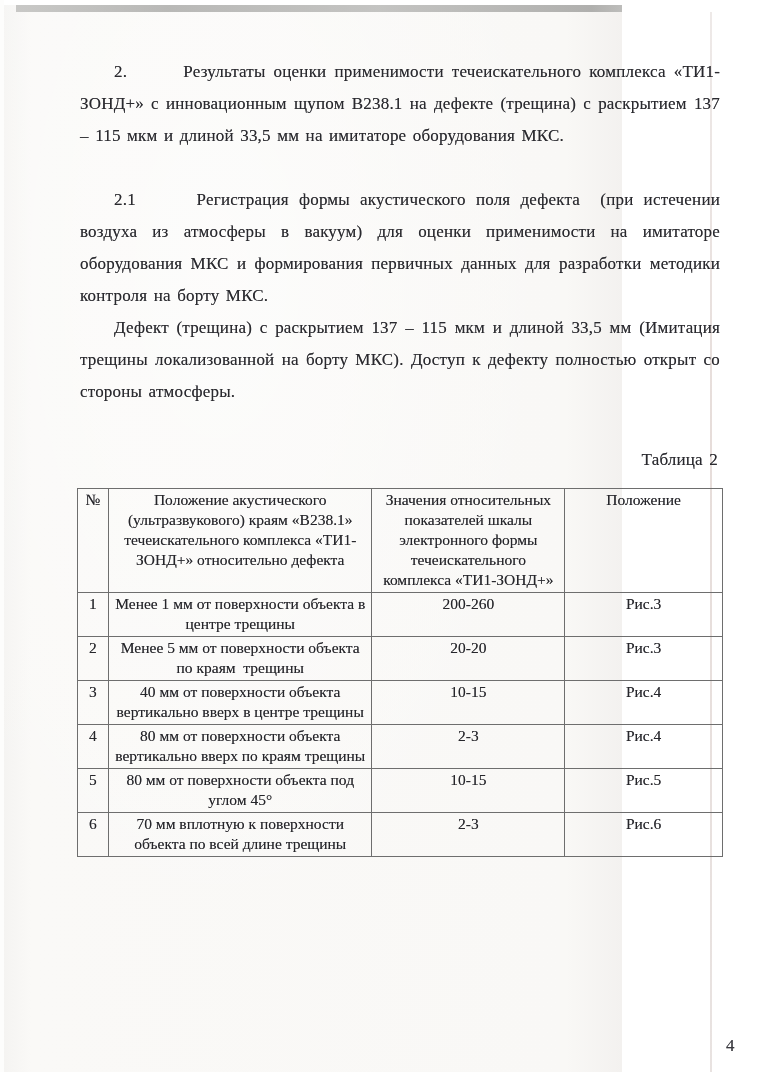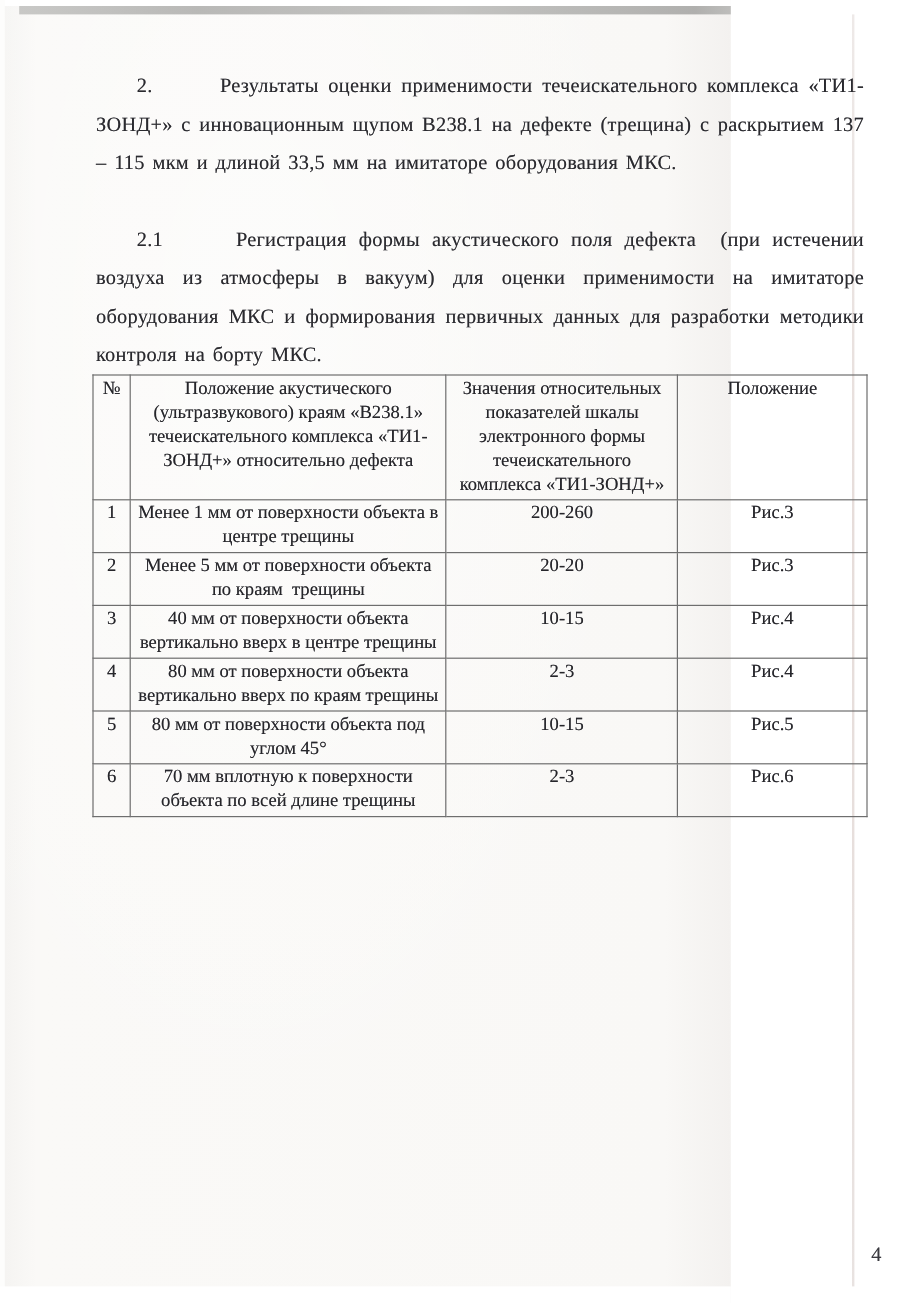--- a/index.html
+++ b/index.html
@@ -9,20 +9,21 @@
     overflow: hidden;
     font-family: "Liberation Serif", "DejaVu Serif", serif;
   }
   .scan {
     position: relative;
     width: 609px; height: 1086px;
     background:
       radial-gradient(ellipse at 35% 25%, rgba(255,255,255,0.55), rgba(255,255,255,0) 60%),
       linear-gradient(90deg, #f4f3f1 0%, #faf9f7 5%, #f9f8f6 91%, #f3f1ef 100%);
     color: #2a2a2f;
+    padding-left: 13px;
   }
   .scan-edge-top {
     position: absolute; top: 5px; left: 16px; right: 0; height: 7px;
     background: linear-gradient(90deg, #bcbcba, #a8a8a6 25%, #b6b6b4 60%, #9e9e9c 95%, #b0b0ae);
     opacity: 0.8;
   }
   .white-top { position: absolute; top: 0; left: 0; right: 0; height: 5px; background: #ffffff; }
   .fold-line {
     position: absolute; top: 12px; bottom: 14px; left: 710px; width: 2px;
     background: linear-gradient(180deg, rgba(206,193,189,0.35), rgba(214,198,193,0.6) 40%, rgba(205,192,188,0.45));
@@ -82,21 +83,23 @@
 
 <div class="scan">
   <div class="white-top"></div>
   <div class="scan-edge-top"></div>
   <div class="fold-line"></div>
   <div class="scan-edge-left"></div>
 
   <div class="content">
     <p class="after-gap">2.&nbsp;&nbsp;&nbsp;&nbsp;&nbsp;&nbsp;&nbsp;Результаты оценки применимости течеискательного комплекса «ТИ1-ЗОНД+» с инновационным щупом В238.1 на дефекте (трещина) с раскрытием 137 – 115 мкм и длиной 33,5 мм на имитаторе оборудования МКС.</p>
     <p>2.1&nbsp;&nbsp;&nbsp;&nbsp;&nbsp;&nbsp;Регистрация формы акустического поля дефекта &nbsp;(при истечении воздуха из атмосферы в вакуум) для оценки применимости на имитаторе оборудования МКС и формирования первичных данных для разработки методики контроля на борту МКС.</p>
+    <p>Дефект (трещина) с раскрытием 137 – 115 мкм и длиной 33,5 мм (Имитация трещины локализованной на борту МКС). Доступ к дефекту полностью открыт со стороны атмосферы.</p>
 
+    <div class="table-caption">Таблица 2</div>
 
     <table class="results">
       <colgroup>
         <col class="c-num">
           <col class="c-pos">
           <col class="c-val">
           <col class="c-note">
       </colgroup>
       <thead>
         <tr>

